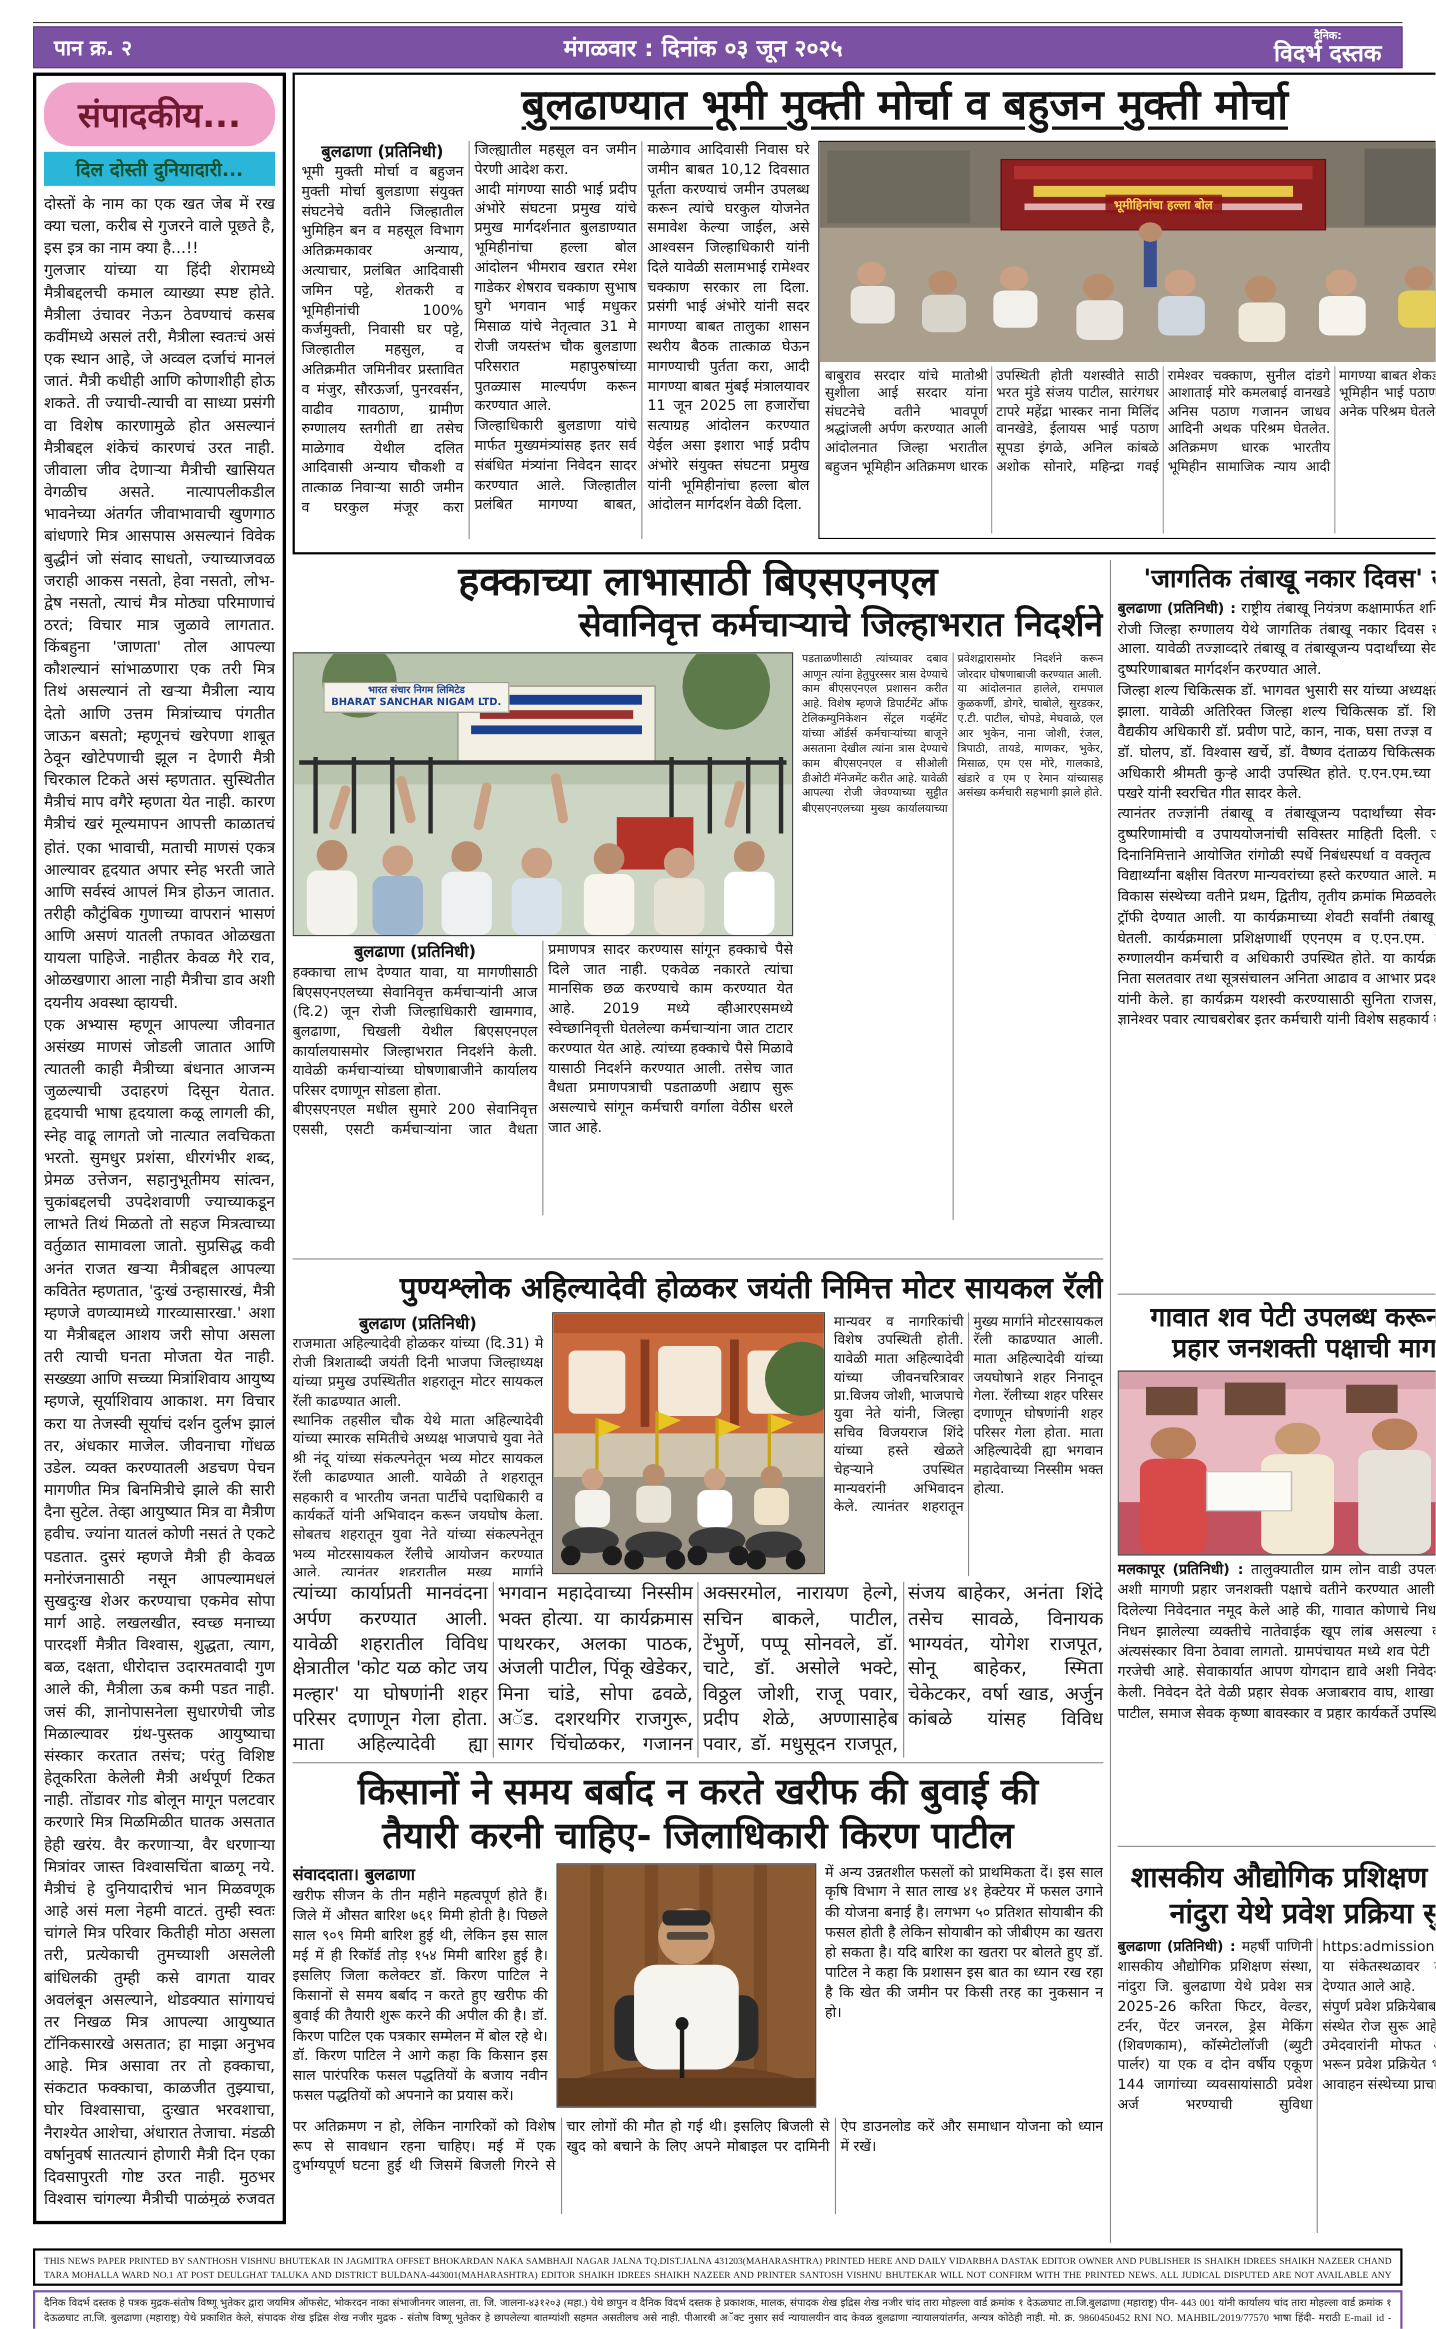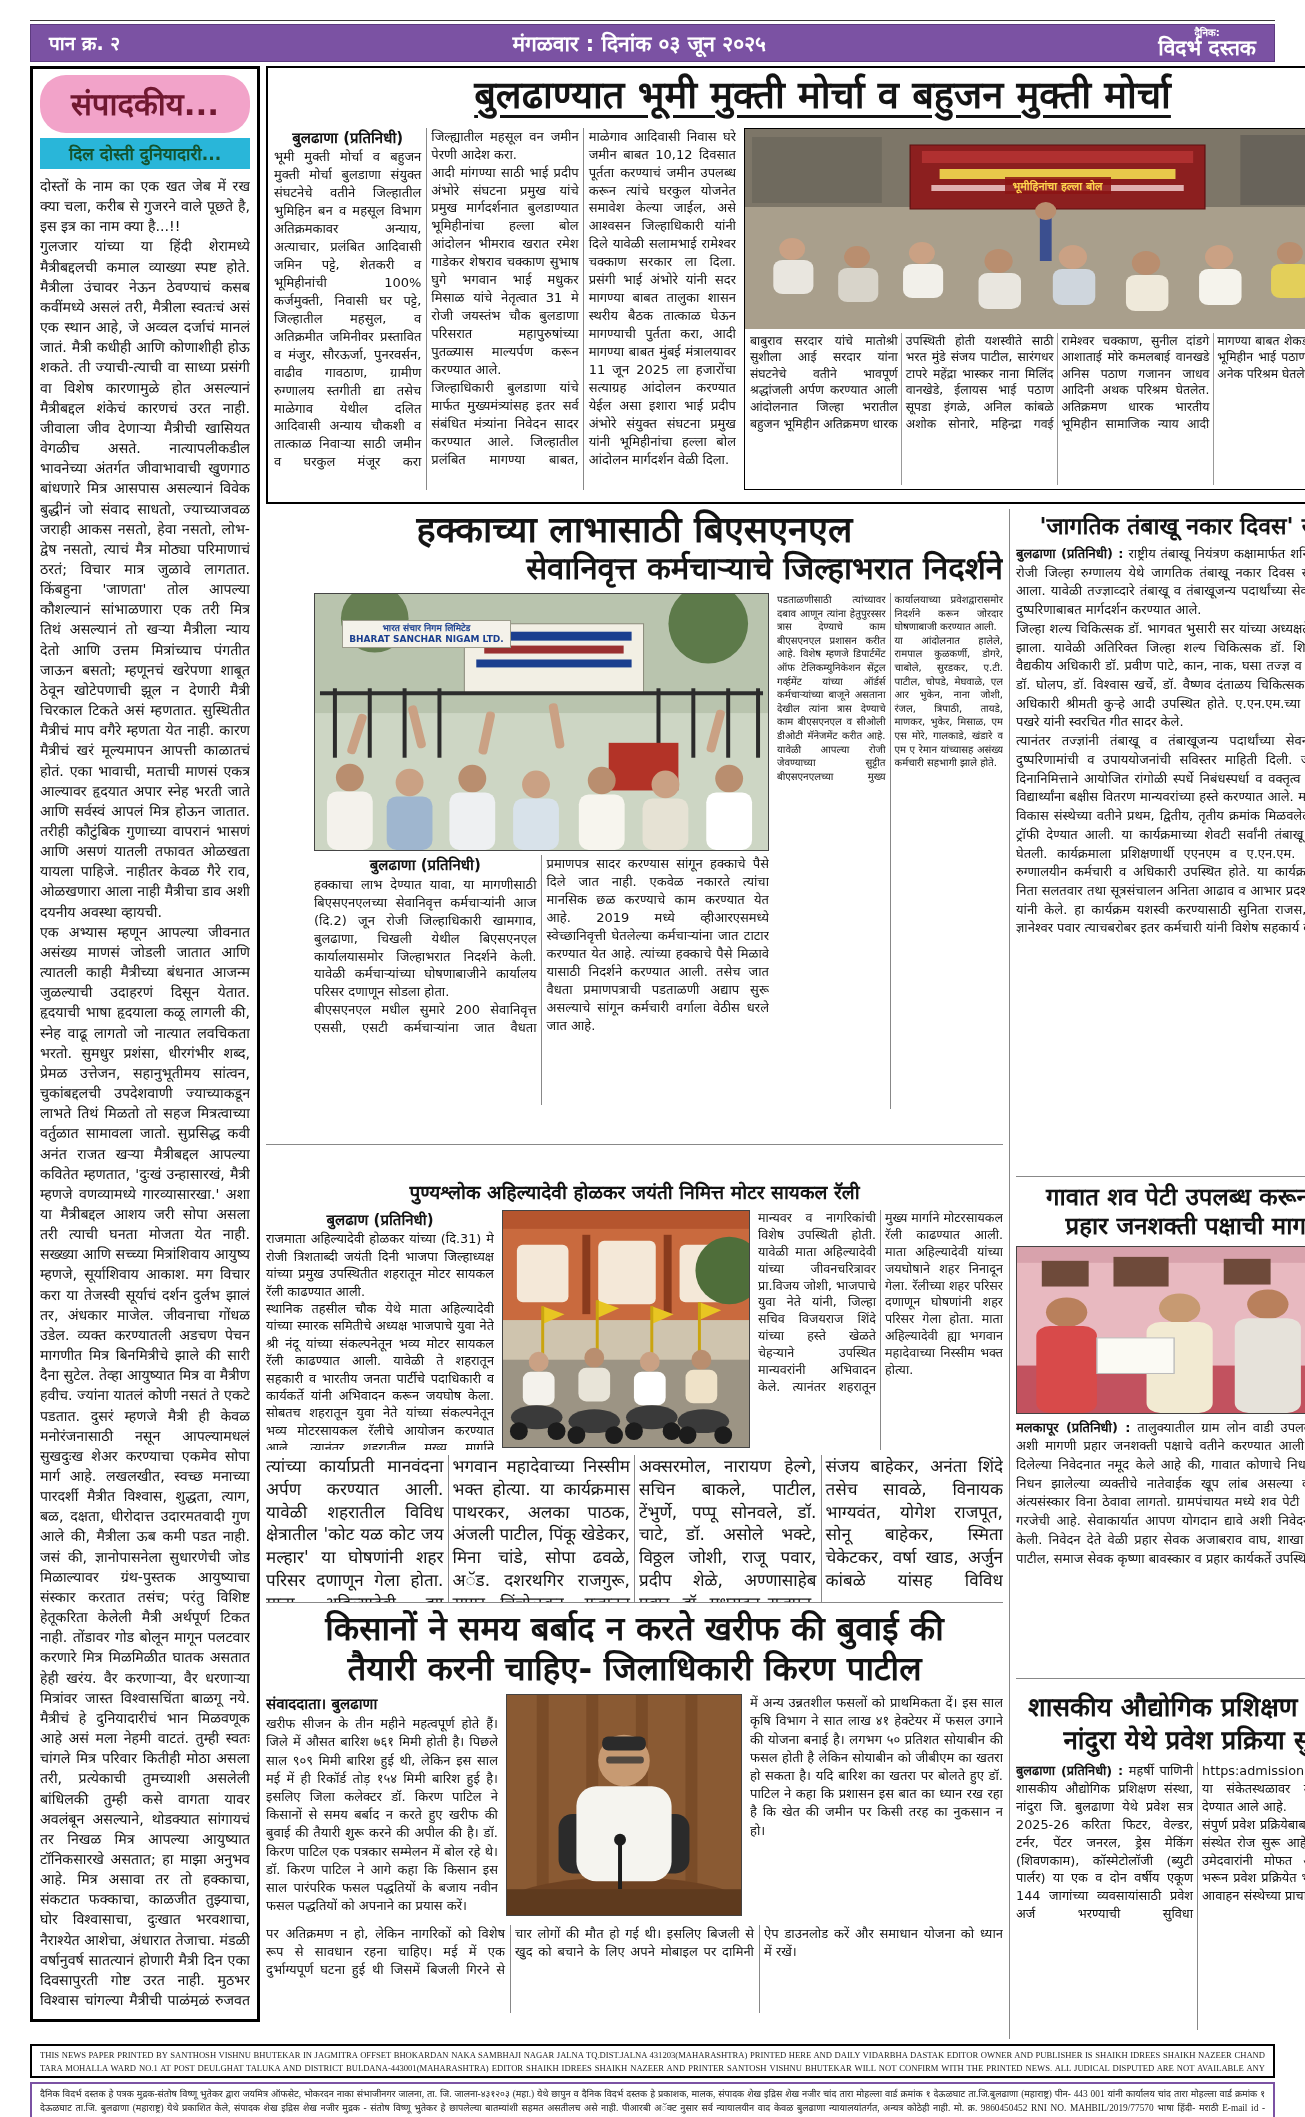--- a/index.html
+++ b/index.html
@@ -71,40 +71,40 @@
   }
   
   .lower { display:flex; gap:6px; }
   .center { width:737px; min-width:737px; display:flex; flex-direction:column; gap:6px; }
   .rail { flex:1; border-left:1px solid #888; padding-left:6px; display:flex; flex-direction:column; gap:6px; }
   
   .bsnl { height:636px; overflow:hidden; border-bottom:1px solid #888; }
   .bsnl h2 { font-size:36px; font-weight:bold; text-align:center; line-height:1.18; }
   .bsnl h3 { font-size:31px; font-weight:bold; text-align:right; line-height:1.15; margin-bottom:6px; }
   .bsnl-row { display:flex; gap:8px; }
-  .bsnl-left { width:455px; min-width:455px;margin-left:48px; }
+  .bsnl-left { width:455px; min-width:455px; }
   .bsnl-left .photo { height:258px; border:1px solid #444; }
   .bsnl-under {
     margin-top:4px; column-count:2; column-gap:10px; column-rule:1px solid #888;
     font-size:13px; line-height:1.38; text-align:justify; height:250px; overflow:hidden;
     white-space:pre-line;
   }
   .bsnl-right {
     flex:1; column-count:2; column-gap:9px; column-rule:1px solid #888;
     font-size:10px; line-height:1.36; text-align:justify; height:516px; overflow:hidden;
     white-space:pre-line;
   }
   .sign-label {
     position:absolute; left:6%; top:10%; background:#f4f2ea; color:#1b3f8f;
     font-size:9px; font-weight:bold; padding:2px 6px; line-height:1.25;
     border:1px solid #9a9a8a; text-align:center;
   }
   
   .rally { height:452px; overflow:hidden; border-bottom:1px solid #888; }
-  .rally h2 { font-size:19px; font-weight:bold; text-align:center; margin-bottom:5px;margin-top:28px; }
+  .rally h2 { font-size:27px; font-weight:bold; text-align:right; margin-bottom:5px; }
   .rally-row { display:flex; gap:8px; }
   .rally-col { width:228px; min-width:228px; font-size:12.8px; line-height:1.36; text-align:justify; height:240px; overflow:hidden; white-space:pre-line; }
   .rally .photo { width:248px; min-width:248px; height:238px; border:1px solid #444; }
   .rally-right { flex:1; column-count:2; column-gap:9px; column-rule:1px solid #888; font-size:12.6px; line-height:1.34; text-align:justify; height:240px; overflow:hidden; white-space:pre-line; }
   .rally-bottom {
     margin-top:5px; column-count:4; column-gap:9px; column-rule:1px solid #888;
     font-size:17px; line-height:1.34; text-align:justify; height:160px; overflow:hidden; white-space:pre-line;
   }
   
   .kharif { height:430px; overflow:hidden; }

